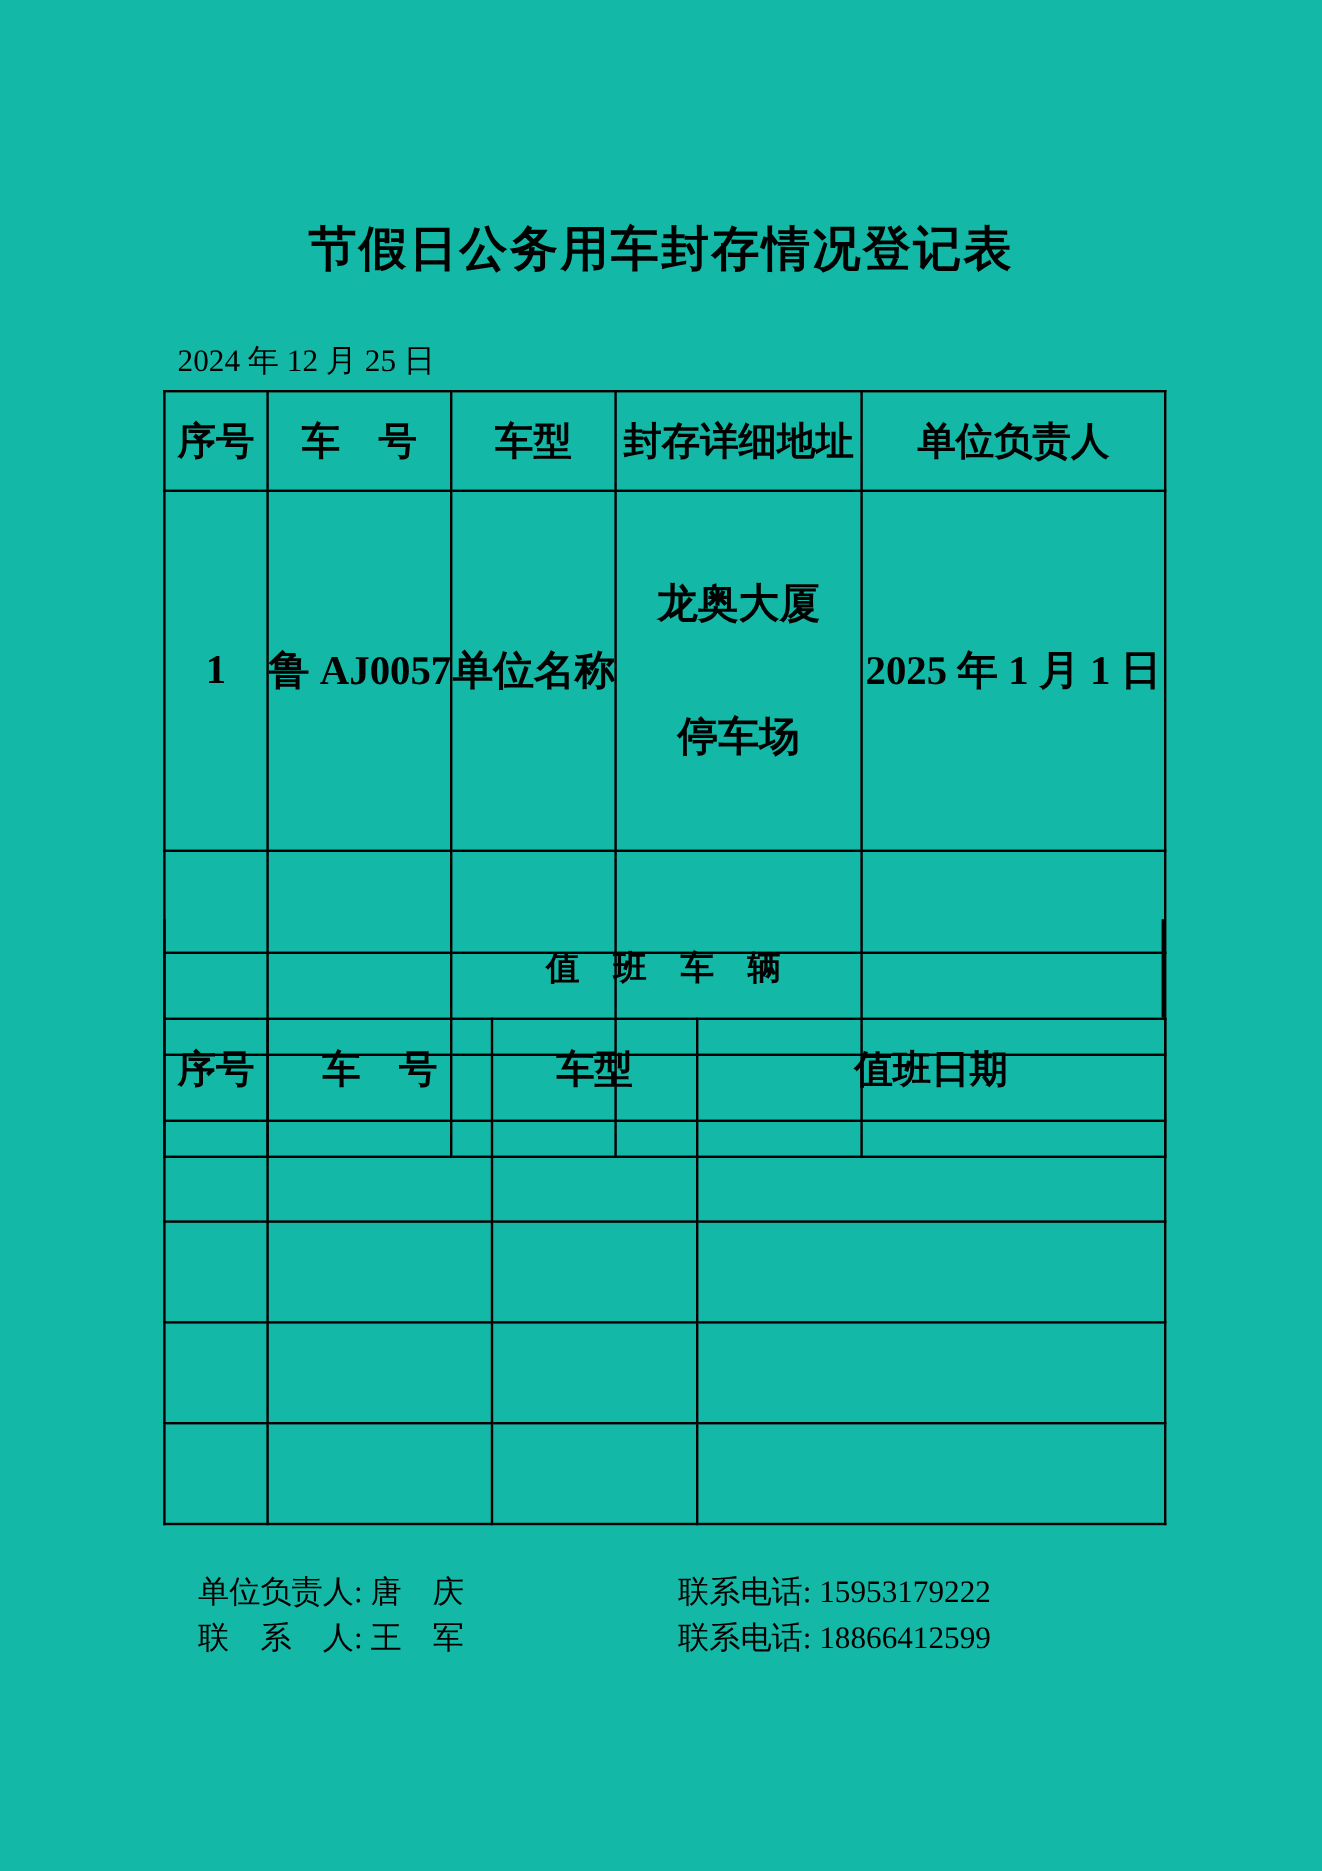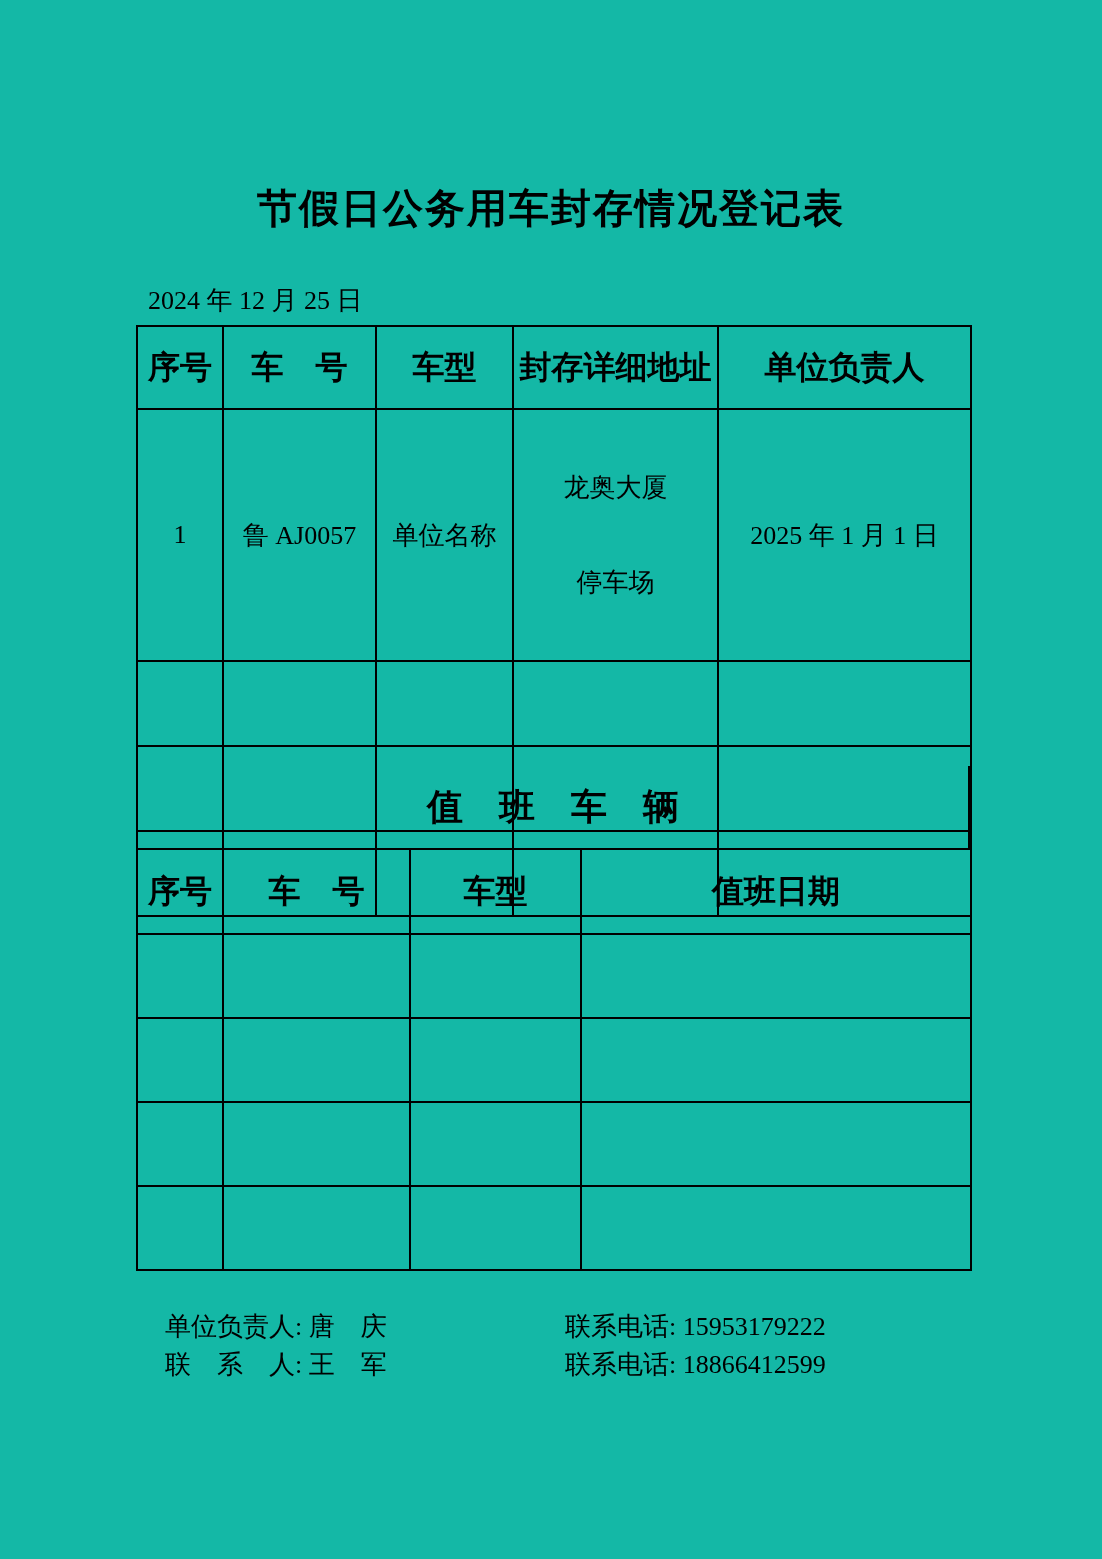--- a/index.html
+++ b/index.html
@@ -55,22 +55,22 @@
     vertical-align: middle;
     overflow: hidden;
     white-space: pre;
   }
   .tbl th {
     font-weight: 700;
     font-size: 32px;
     font-family: Liberation Mono, monospace;
   }
   .tbl td {
-    font-size: 26px;
-    font-weight: 400;
+    font-size: 34px;
+    font-weight: 700;
   }
   .tbl-seal { top: 325px; }
   .tbl-duty { top: 848px; }
   .tbl-seal tr.hdr   { height: 83px; }
   .tbl-seal tr.data  { height: 104px; }
   .tbl-seal tr.empty { height: 85px; }
   .tbl-duty tr.hdr   { height: 85px; }
   .tbl-duty tr.empty { height: 84px; }
   .addr-line { line-height: 35px; }
   .duty-banner {
@@ -79,21 +79,21 @@
     left: 136px;
     width: 834px;
     height: 82px;
     box-sizing: border-box;
     border-left: 2px solid #000000;
     border-right: 2px solid #000000;
     display: flex;
     align-items: center;
     justify-content: center;
     font-weight: 700;
-    font-size: 36px;
+    font-size: 28px;
     font-family: "Liberation Sans", "DejaVu Sans", sans-serif;
     white-space: pre;
   }
   .footer {
     position: absolute;
     top: 1308px;
     left: 165px;
     width: 812px;
     font-size: 26px;
     line-height: 38px;

